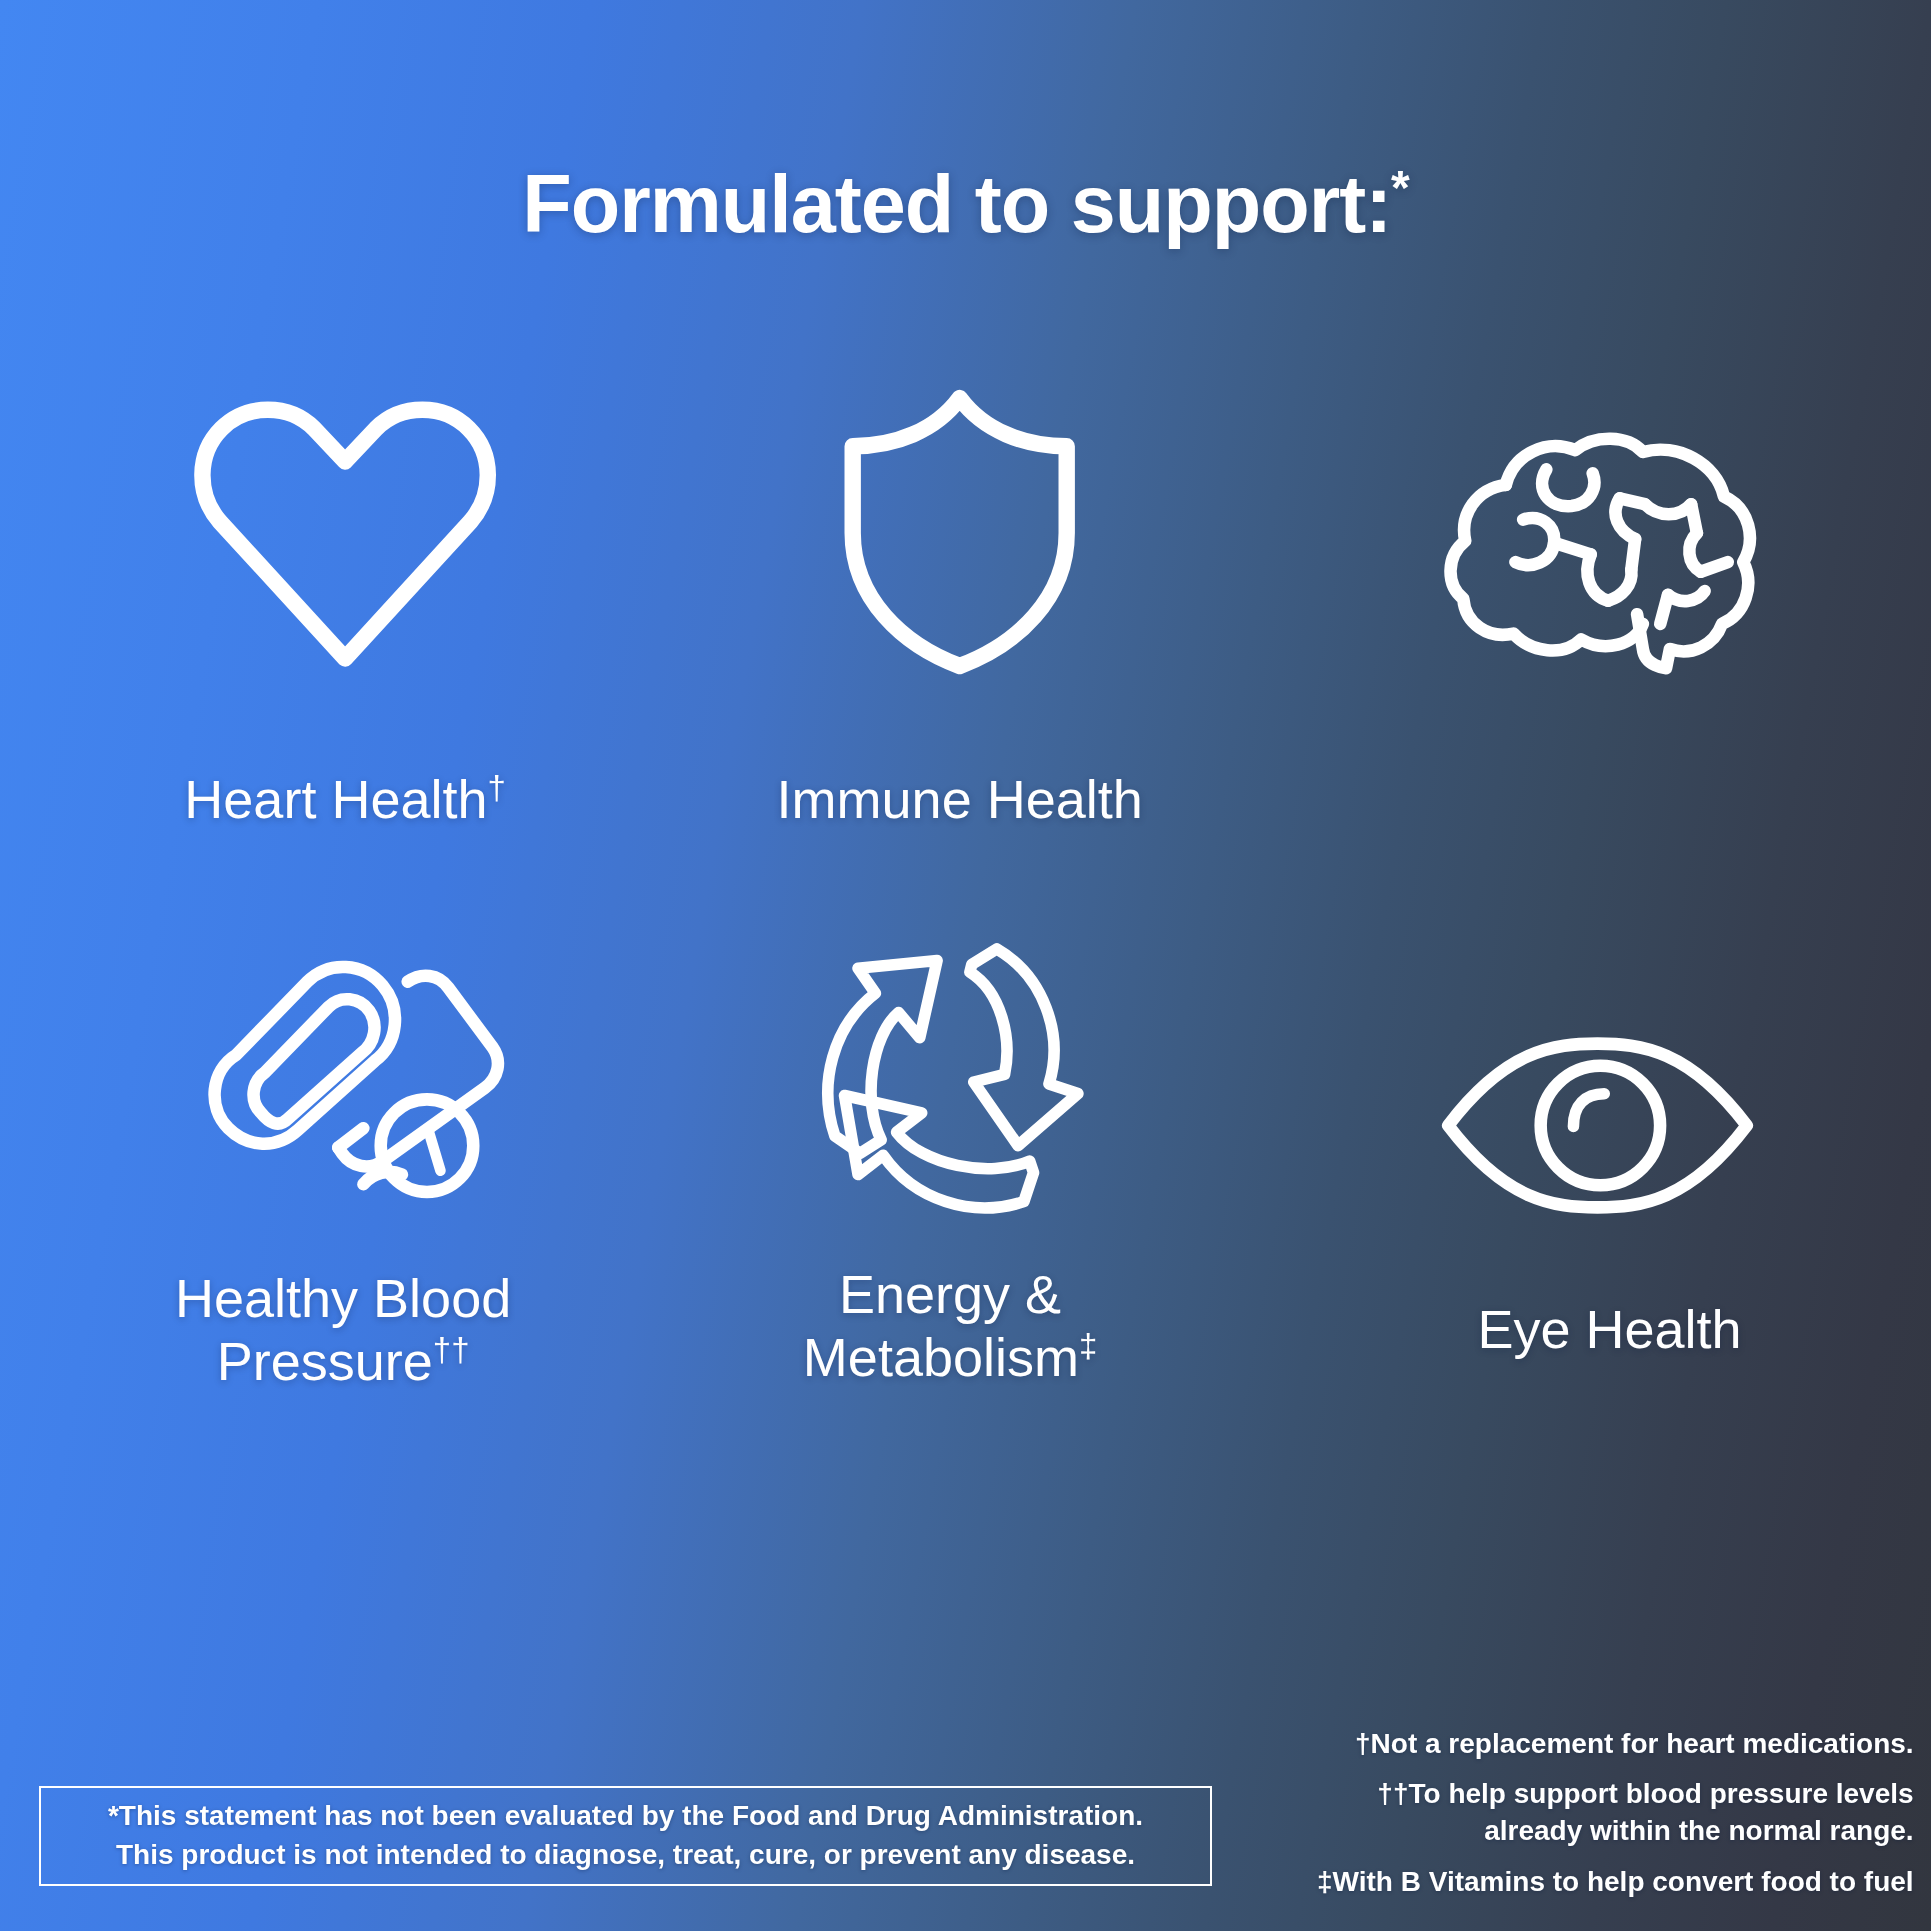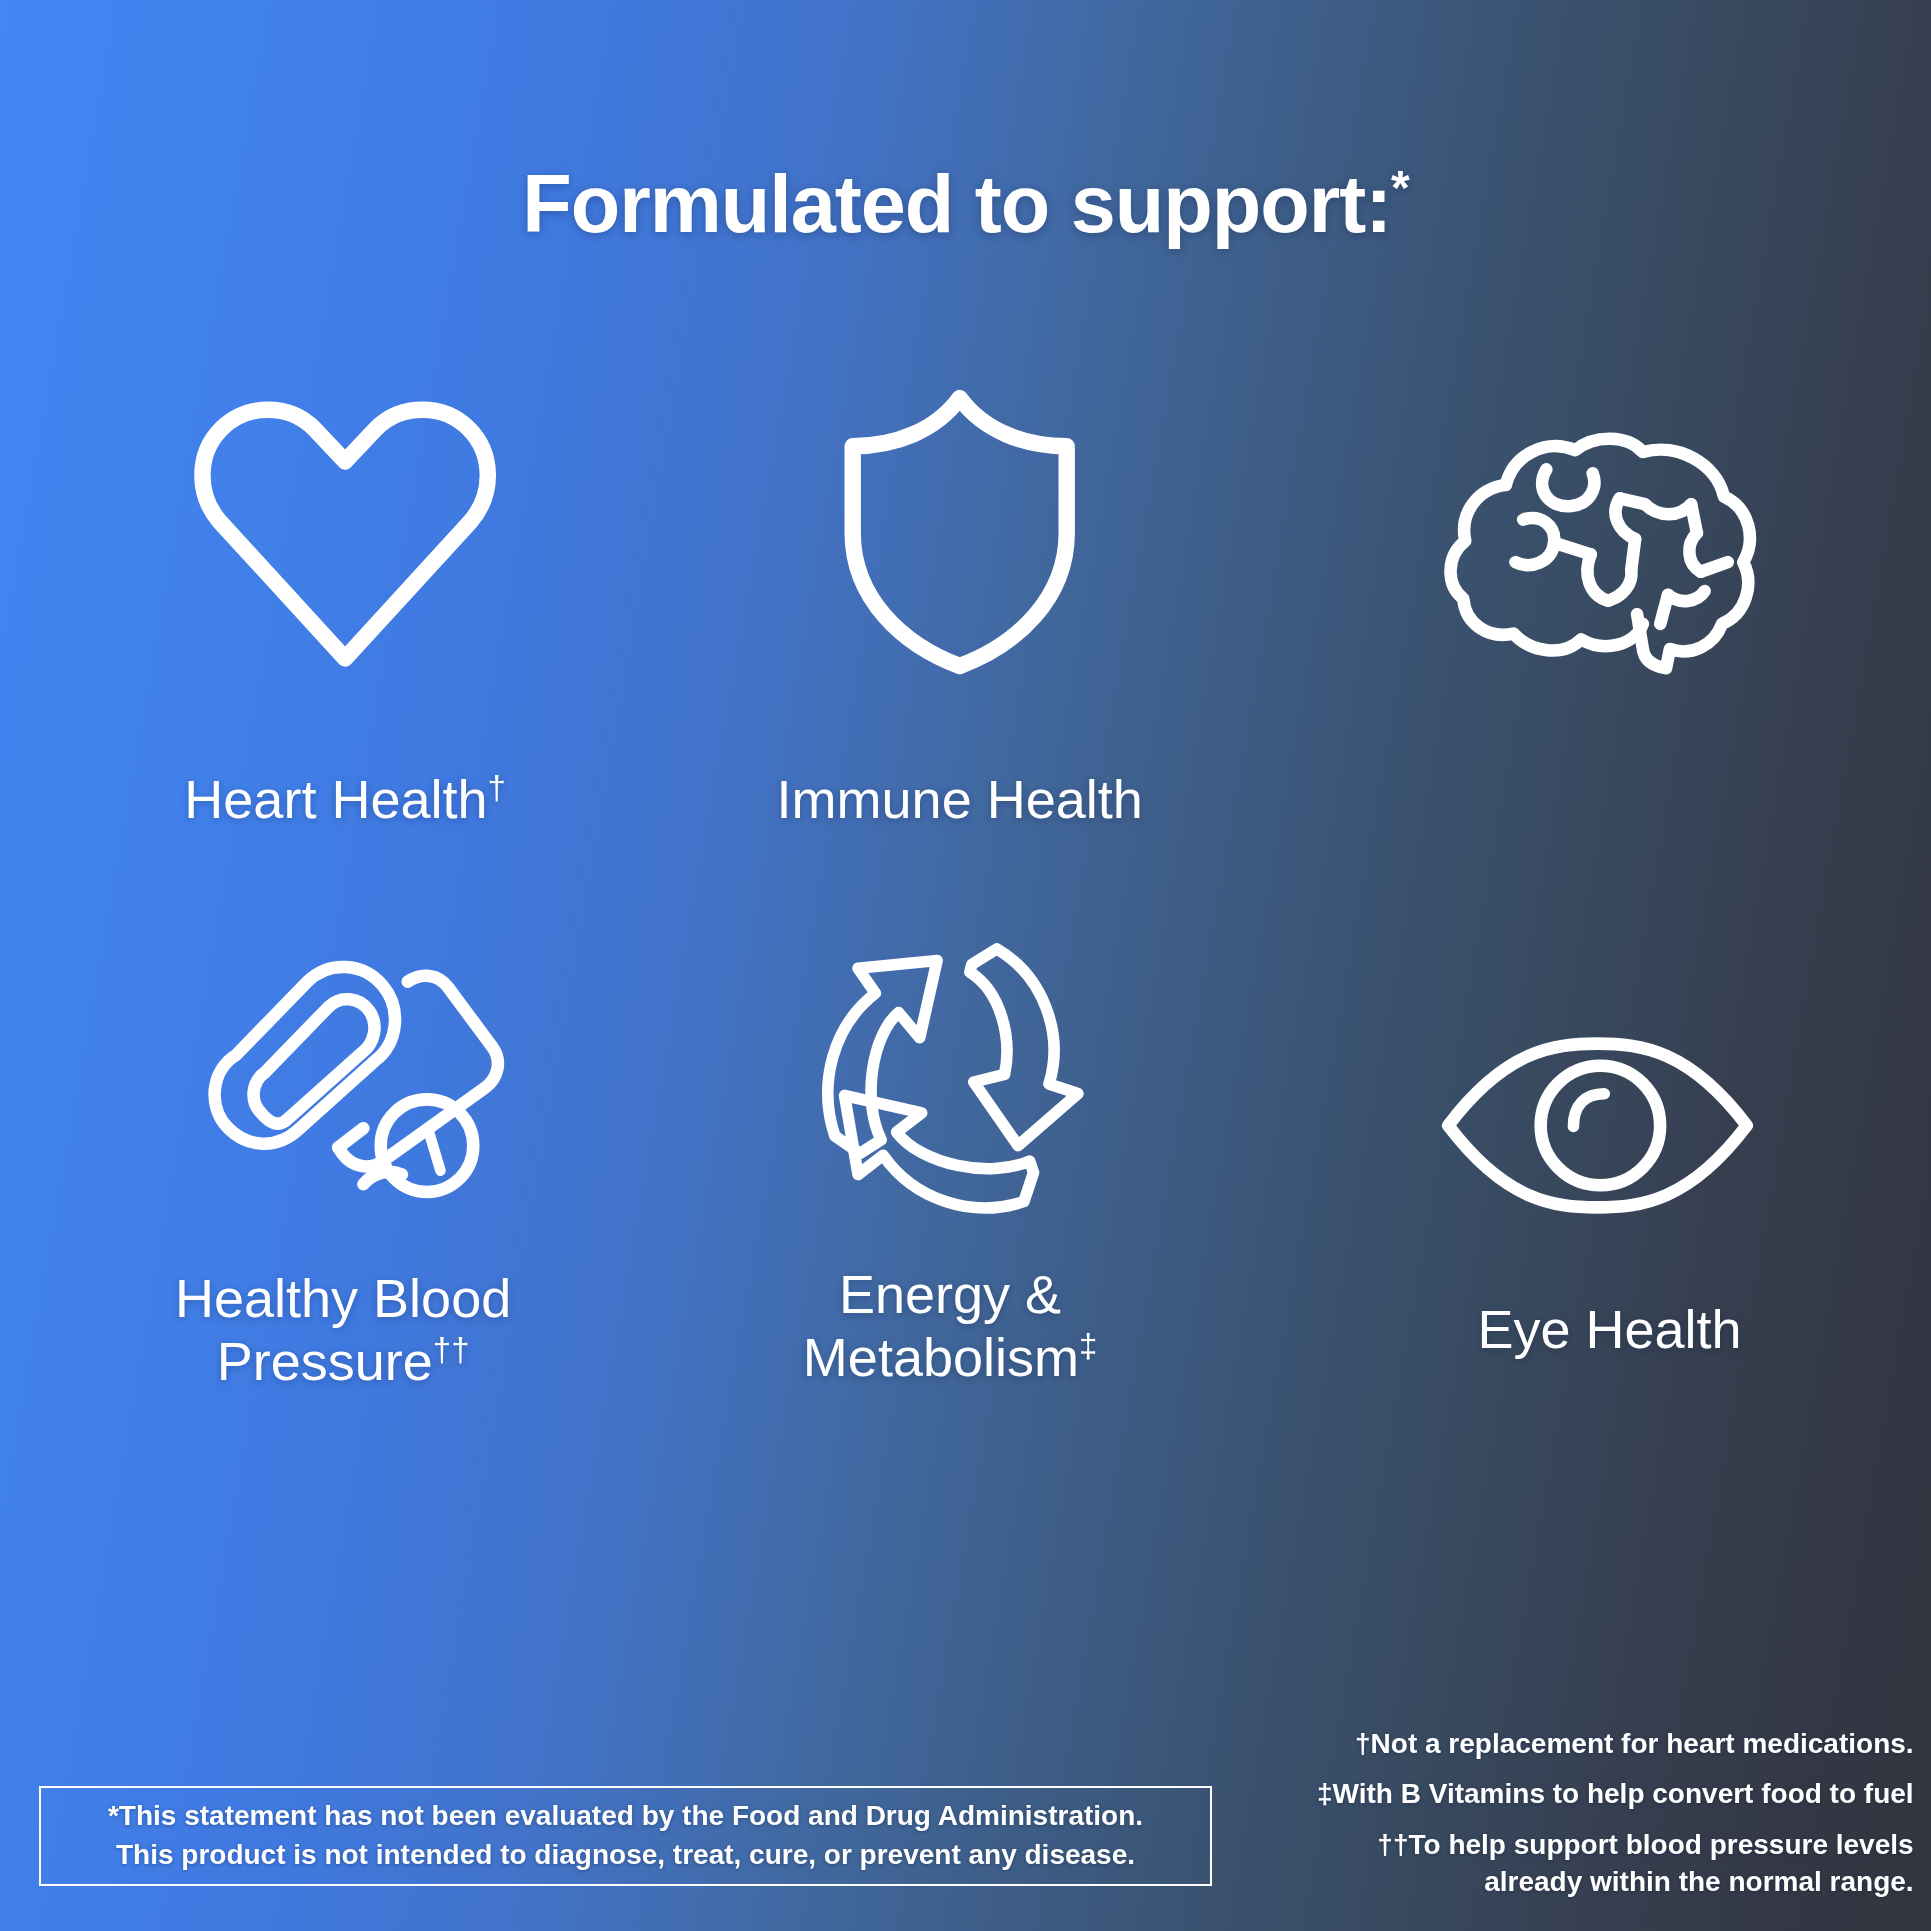--- a/index.html
+++ b/index.html
@@ -239,19 +239,19 @@
     </div>
   </div>
 
   <div class="disclaimer-box">
     <p>*This statement has not been evaluated by the Food and Drug Administration.
 This product is not intended to diagnose, treat, cure, or prevent any disease.</p>
   </div>
 
   <div class="side-notes">
     <div class="note">†Not a replacement for heart medications.</div>
-    <div class="note">‡With B Vitamins to help convert food to fuel</div>
     <div class="note">††To help support blood pressure levels
   already within the normal range.</div>
+    <div class="note">‡With B Vitamins to help convert food to fuel</div>
   </div>
 
 </div>
 
 
 </body></html>

